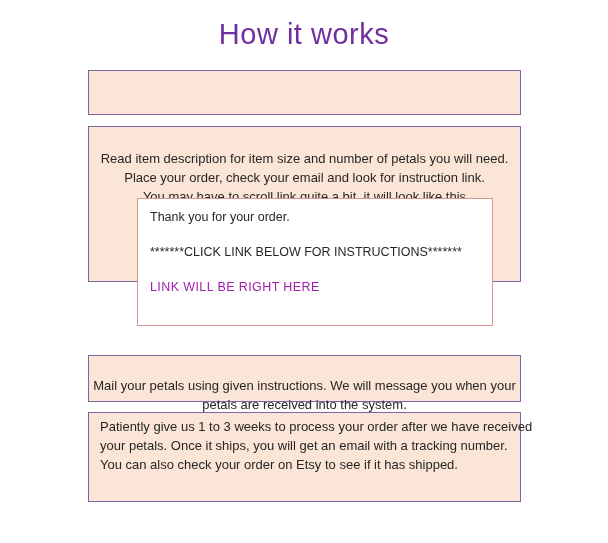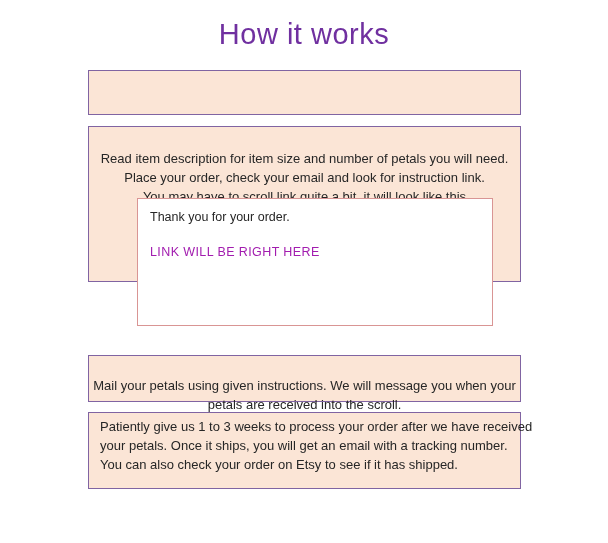--- a/index.html
+++ b/index.html
@@ -32,21 +32,21 @@
     background: #fbe5d6;
     border: 1px solid #8064a2;
     font-size: 13px;
     line-height: 19px;
     text-align: center;
   }
   .box .line { white-space: nowrap; }
   #box-verify { top: 70px;  height: 45px; padding-top: 4px; }
   #box-order  { top: 126px; height: 156px; padding-top: 22px; }
   #box-mail   { top: 355px; height: 47px; padding-top: 20px; }
-  #box-wait   { top: 412px; height: 77px; padding-top: 4px; text-align: left; padding-left: 11px; }
+  #box-wait   { top: 412px; height: 90px; padding-top: 4px; text-align: left; padding-left: 11px; }
   .inner-box {
     position: absolute;
     left: 37px;
     top: 71px;
     width: 356px;
     height: 128px;
     background: #ffffff;
     border: 1px solid #d99594;
     text-align: left;
     padding: 9px 12px;
@@ -69,27 +69,28 @@
   <div class="box" id="box-verify">
   </div>
 
   <div class="box" id="box-order">
     <div class="line">Read item description for item size and number of petals you will need.</div>
     <div class="line">Place your order, check your email and look for instruction link.</div>
     <div class="line">You may have to scroll link quite a bit, it will look like this</div>
 
     <div class="inner-box">
       <div class="mail-line">Thank you for your order.</div>
+      <div class="mail-line">*******CLICK LINK BELOW FOR INSTRUCTIONS*******</div>
       <div class="mail-line mock-link">LINK WILL BE RIGHT HERE</div>
     </div>
   </div>
 
   <div class="box" id="box-mail">
     <div class="line">Mail your petals using given instructions. We will message you when your</div>
-    <div class="line">petals are received into the scroll.</div>
+    <div class="line">petals are received into the system.</div>
   </div>
 
   <div class="box" id="box-wait">
     <div class="line">Patiently give us 1 to 3 weeks to process your order after we have received</div>
     <div class="line">your petals.  Once it ships, you will get an email with a tracking number.</div>
     <div class="line">You can also check your order on Etsy to see if it has shipped.</div>
   </div>
 
 </div>
 

